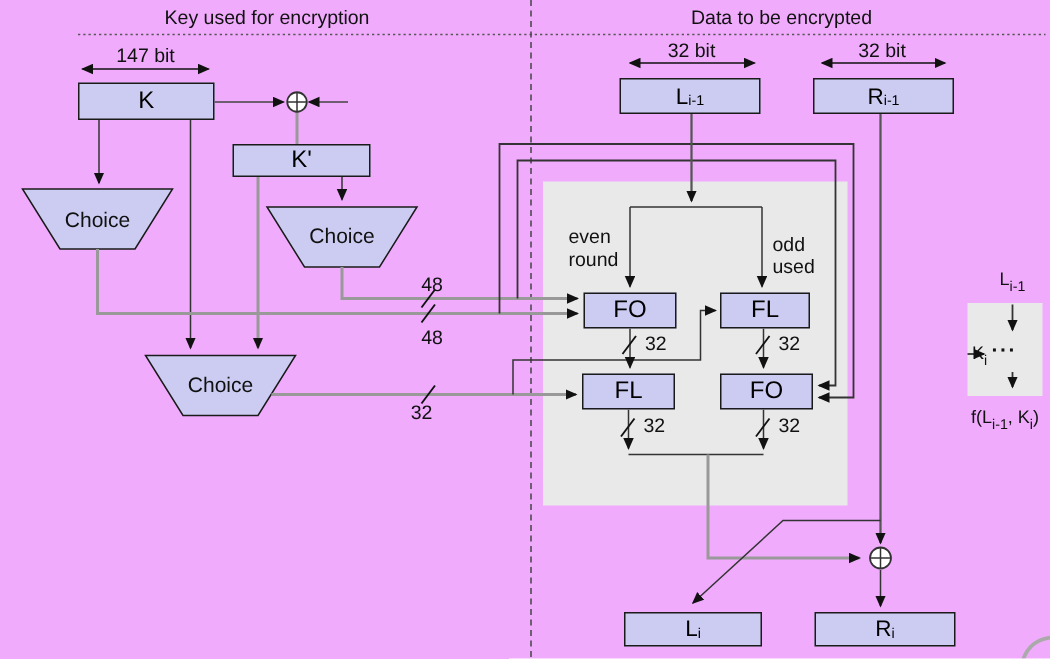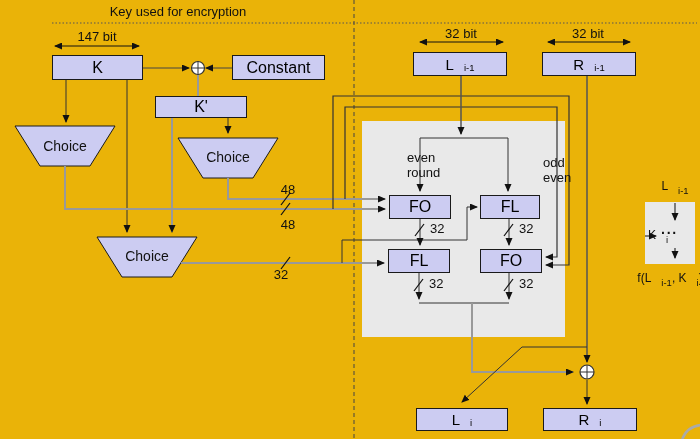--- a/index.html
+++ b/index.html
@@ -1,29 +1,29 @@
 <!DOCTYPE html>
 <html><head>
 <meta charset="utf-8">
 <style>
   html,body{margin:0;padding:0;background:#fff;}
   #stage{
-    position:relative;width:700px;height:439px;background:#eab308;overflow:hidden;
+    position:relative;width:700px;height:439px;background:#f0abfc;overflow:hidden;
     font-family:"Liberation Sans","DejaVu Sans",sans-serif;color:#111;
   }
   #wires{position:absolute;left:0;top:0;z-index:1;}
   .box{
     position:absolute;z-index:2;background:#ccccf2;border:1px solid #1a1a1a;
     display:flex;align-items:center;justify-content:center;
     font-size:16px;line-height:1;color:#000;box-sizing:border-box;
   }
   .lbl{position:absolute;z-index:3;font-size:13px;line-height:15px;white-space:nowrap;color:#111;}
   .center{text-align:center;}
-  .wrap{white-space:normal;margin-left:28px;}
-  .sb{font-size:9.5px;position:relative;top:3.5px;margin-left:10px;}
+  .wrap{white-space:normal;}
+  .sb{font-size:9.5px;position:relative;top:3.5px;margin-left:0;}
   .choice-lbl{font-size:14px;}
   .mini{font-size:12px;}
   .dots{font-size:14px;font-weight:bold;letter-spacing:1px;}
 </style>
 </head>
 <body>
 
 <div id="stage">
 
   <svg id="wires" width="700" height="439" viewBox="0 0 700 439">
@@ -103,48 +103,48 @@
     </g>
 
     <line x1="675" y1="203" x2="675" y2="220" stroke="#333" stroke-width="1.2" marker-end="url(#ae)"></line>
     <line x1="645" y1="236" x2="656" y2="236" stroke="#333" stroke-width="1.2" marker-end="url(#ae)"></line>
     <line x1="675" y1="248" x2="675" y2="258" stroke="#333" stroke-width="1.2" marker-end="url(#ae)"></line>
 
     <path d="M682,440 C685,431 692,426 701,425" fill="none" stroke="#aaa" stroke-width="2.5"></path>
   </svg>
 
   <div class="lbl center" style="left:58px;top:4px;width:240px">Key used for encryption</div>
+  <div class="lbl center" style="left:401px;top:4px;width:240px">Data to be encrypted</div>
 
   <div class="lbl center" style="left:57px;top:29px;width:80px">147 bit</div>
   <div class="lbl center" style="left:421px;top:26px;width:80px">32 bit</div>
   <div class="lbl center" style="left:548px;top:26px;width:80px">32 bit</div>
 
   <div class="box" style="left:52px;top:55px;width:91px;height:25px">K</div>
-  <div class="box" style="left:232px;top:55px;width:93px;height:25px">Constant</div>
   <div class="box" style="left:155px;top:96px;width:92px;height:22px">K'</div>
 
   <div class="lbl choice-lbl center" style="left:25px;top:139px;width:80px">Choice</div>
   <div class="lbl choice-lbl center" style="left:188px;top:150px;width:80px">Choice</div>
   <div class="lbl choice-lbl center" style="left:107px;top:249px;width:80px">Choice</div>
 
   <div class="lbl center" style="left:270px;top:182px;width:36px">48</div>
   <div class="lbl center" style="left:270px;top:217px;width:36px">48</div>
   <div class="lbl center" style="left:263px;top:267px;width:36px">32</div>
 
   <div class="box" style="left:413px;top:52px;width:94px;height:24px;font-size:15px">
     <span>L</span>
       <span class="sb">i-1</span>
   </div>
   <div class="box" style="left:542px;top:52px;width:94px;height:24px;font-size:15px">
     <span>R</span>
       <span class="sb">i-1</span>
   </div>
 
   <div class="lbl wrap" style="left:379px;top:150px;width:48px">even round</div>
-  <div class="lbl wrap" style="left:515px;top:155px;width:48px">odd even</div>
+  <div class="lbl wrap" style="left:515px;top:155px;width:48px">odd used</div>
 
   <div class="box" style="left:389px;top:195px;width:62px;height:24px">FO</div>
   <div class="box" style="left:480px;top:195px;width:60px;height:24px">FL</div>
   <div class="box" style="left:388px;top:249px;width:62px;height:24px">FL</div>
   <div class="box" style="left:480px;top:249px;width:62px;height:24px">FO</div>
 
   <div class="lbl" style="left:430px;top:221px">32</div>
   <div class="lbl" style="left:519px;top:221px">32</div>
   <div class="lbl" style="left:429px;top:276px">32</div>
   <div class="lbl" style="left:519px;top:276px">32</div>

